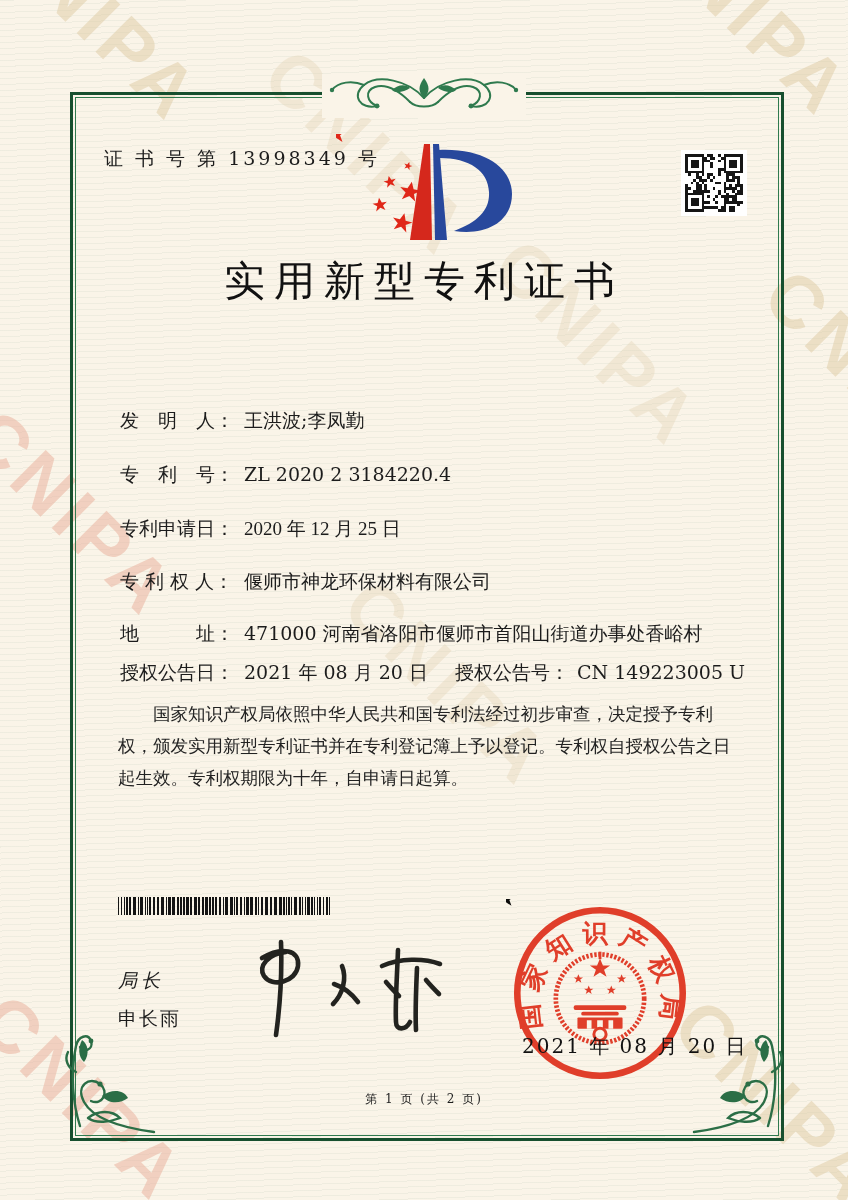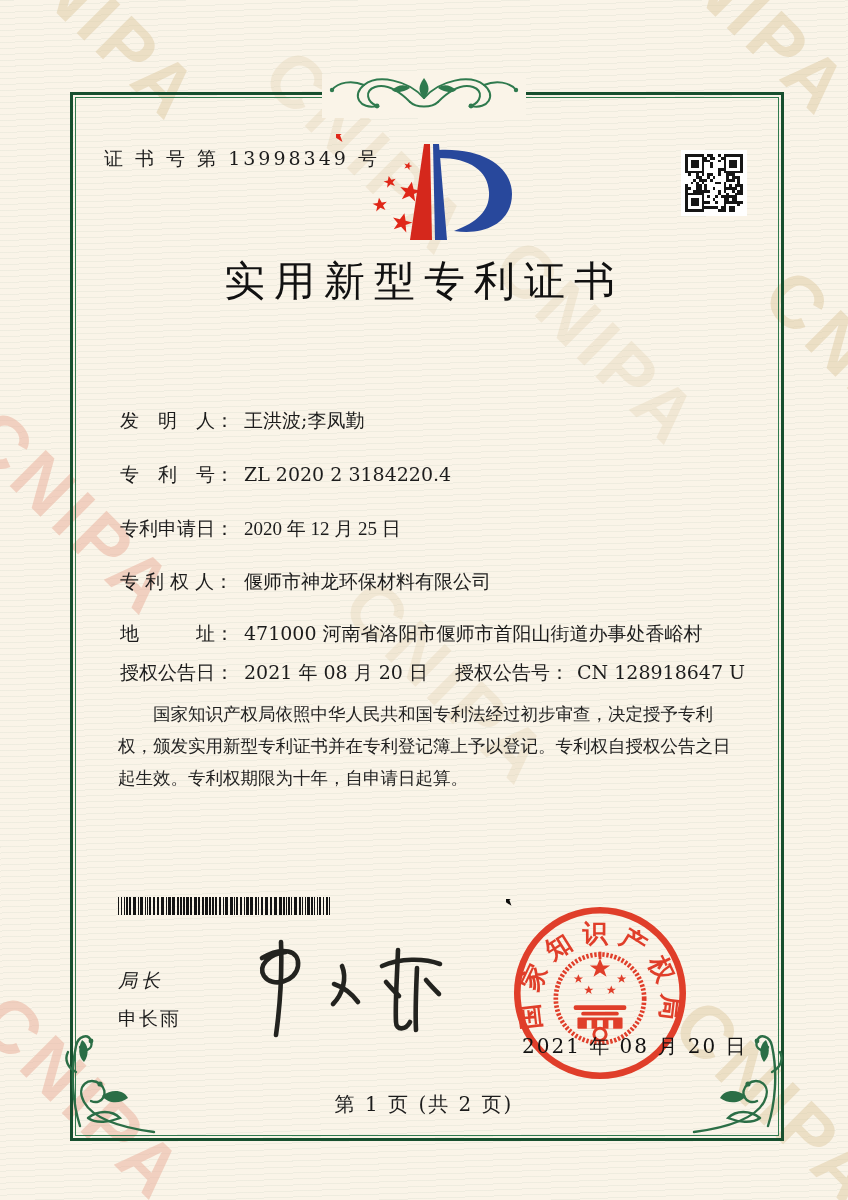--- a/index.html
+++ b/index.html
@@ -59,21 +59,21 @@
   .barcode{position:absolute;left:118px;top:897px;width:218px;height:18px;overflow:hidden;white-space:nowrap;}
   .barcode i{display:inline-block;height:100%;background:#141414;vertical-align:top;}
   .signer-title{position:absolute;left:118px;top:968px;font-size:19px;letter-spacing:4px;font-style:italic;}
   .signer-name{position:absolute;left:118px;top:1006px;font-size:19px;letter-spacing:2px;}
   .signature{position:absolute;left:238px;top:936px;width:215px;height:104px;}
   .seal{position:absolute;left:506px;top:899px;width:188px;height:188px;opacity:.95;}
   .seal-date{
     position:absolute;left:522px;top:1033px;width:170px;font-size:20px;
     letter-spacing:2px;color:#111;font-weight:500;white-space:nowrap;
   }
-  .page-num{position:absolute;left:0;top:1091px;width:848px;text-align:center;font-size:20px;letter-spacing:2px;}
+  .page-num{position:absolute;left:0;top:1091px;width:848px;text-align:center;font-size:12px;letter-spacing:2px;}
   .cont-note{
     position:absolute;left:0;top:1138px;width:848px;text-align:center;font-size:17px;letter-spacing:2px;
   }
   .cont-note span{background:rgba(255,253,248,0.9);padding:5px 16px;display:inline-block;}
 </style>
 </head>
 <body>
 
 <div class="guilloche"></div>
 
@@ -617,21 +617,21 @@
   </div>
   <div class="row" style="top:569px;">
     <span class="lbl">专 利 权 人：</span><span class="val">偃师市神龙环保材料有限公司</span>
   </div>
   <div class="row" style="top:621px;">
     <span class="lbl">地　　　址：</span><span class="val">471000  河南省洛阳市偃师市首阳山街道办事处香峪村</span>
   </div>
   <div class="row" style="top:660px;">
     <span class="lbl">授权公告日：</span><span class="val">2021 年 08 月 20 日</span>
     <span class="pair2">
-      <span class="lbl" style="min-width:0;">授权公告号：</span><span class="val">CN 128918647 U</span>
+      <span class="lbl" style="min-width:0;">授权公告号：</span><span class="val">CN 149223005 U</span>
     </span>
   </div>
 
   <div class="paras">
     <p>国家知识产权局依照中华人民共和国专利法经过初步审查，决定授予专利权，颁发实用新型专利证书并在专利登记簿上予以登记。专利权自授权公告之日起生效。专利权期限为十年，自申请日起算。</p>
   </div>
 
   <div class="barcode"><i style="width: 1px; margin-right: 2px;"></i><i style="width: 1px; margin-right: 2px;"></i><i style="width: 1px; margin-right: 1px;"></i><i style="width: 2px; margin-right: 1px;"></i><i style="width: 2px; margin-right: 2px;"></i><i style="width: 3px; margin-right: 2px;"></i><i style="width: 1px; margin-right: 1px;"></i><i style="width: 3px; margin-right: 2px;"></i><i style="width: 1px; margin-right: 1px;"></i><i style="width: 1px; margin-right: 1px;"></i><i style="width: 2px; margin-right: 2px;"></i><i style="width: 2px; margin-right: 2px;"></i><i style="width: 2px; margin-right: 2px;"></i><i style="width: 3px; margin-right: 2px;"></i><i style="width: 1px; margin-right: 1px;"></i><i style="width: 3px; margin-right: 1px;"></i><i style="width: 3px; margin-right: 2px;"></i><i style="width: 2px; margin-right: 1px;"></i><i style="width: 2px; margin-right: 1px;"></i><i style="width: 2px; margin-right: 1px;"></i><i style="width: 3px; margin-right: 1px;"></i><i style="width: 2px; margin-right: 2px;"></i><i style="width: 3px; margin-right: 1px;"></i><i style="width: 2px; margin-right: 2px;"></i><i style="width: 2px; margin-right: 1px;"></i><i style="width: 3px; margin-right: 1px;"></i><i style="width: 2px; margin-right: 1px;"></i><i style="width: 2px; margin-right: 1px;"></i><i style="width: 2px; margin-right: 2px;"></i><i style="width: 2px; margin-right: 2px;"></i><i style="width: 1px; margin-right: 1px;"></i><i style="width: 3px; margin-right: 2px;"></i><i style="width: 3px; margin-right: 1px;"></i><i style="width: 1px; margin-right: 1px;"></i><i style="width: 2px; margin-right: 2px;"></i><i style="width: 2px; margin-right: 2px;"></i><i style="width: 1px; margin-right: 1px;"></i><i style="width: 3px; margin-right: 1px;"></i><i style="width: 3px; margin-right: 2px;"></i><i style="width: 2px; margin-right: 1px;"></i><i style="width: 1px; margin-right: 2px;"></i><i style="width: 2px; margin-right: 2px;"></i><i style="width: 3px; margin-right: 2px;"></i><i style="width: 2px; margin-right: 2px;"></i><i style="width: 3px; margin-right: 2px;"></i><i style="width: 3px; margin-right: 1px;"></i><i style="width: 2px; margin-right: 1px;"></i><i style="width: 1px; margin-right: 1px;"></i><i style="width: 2px; margin-right: 1px;"></i><i style="width: 1px; margin-right: 2px;"></i><i style="width: 3px; margin-right: 2px;"></i><i style="width: 2px; margin-right: 1px;"></i><i style="width: 1px; margin-right: 2px;"></i><i style="width: 1px; margin-right: 1px;"></i><i style="width: 3px; margin-right: 1px;"></i><i style="width: 2px; margin-right: 1px;"></i><i style="width: 1px; margin-right: 2px;"></i><i style="width: 1px; margin-right: 1px;"></i><i style="width: 2px; margin-right: 2px;"></i><i style="width: 1px; margin-right: 2px;"></i><i style="width: 2px; margin-right: 1px;"></i><i style="width: 1px; margin-right: 2px;"></i></div>
 
   <div class="signer-title">局长</div>

